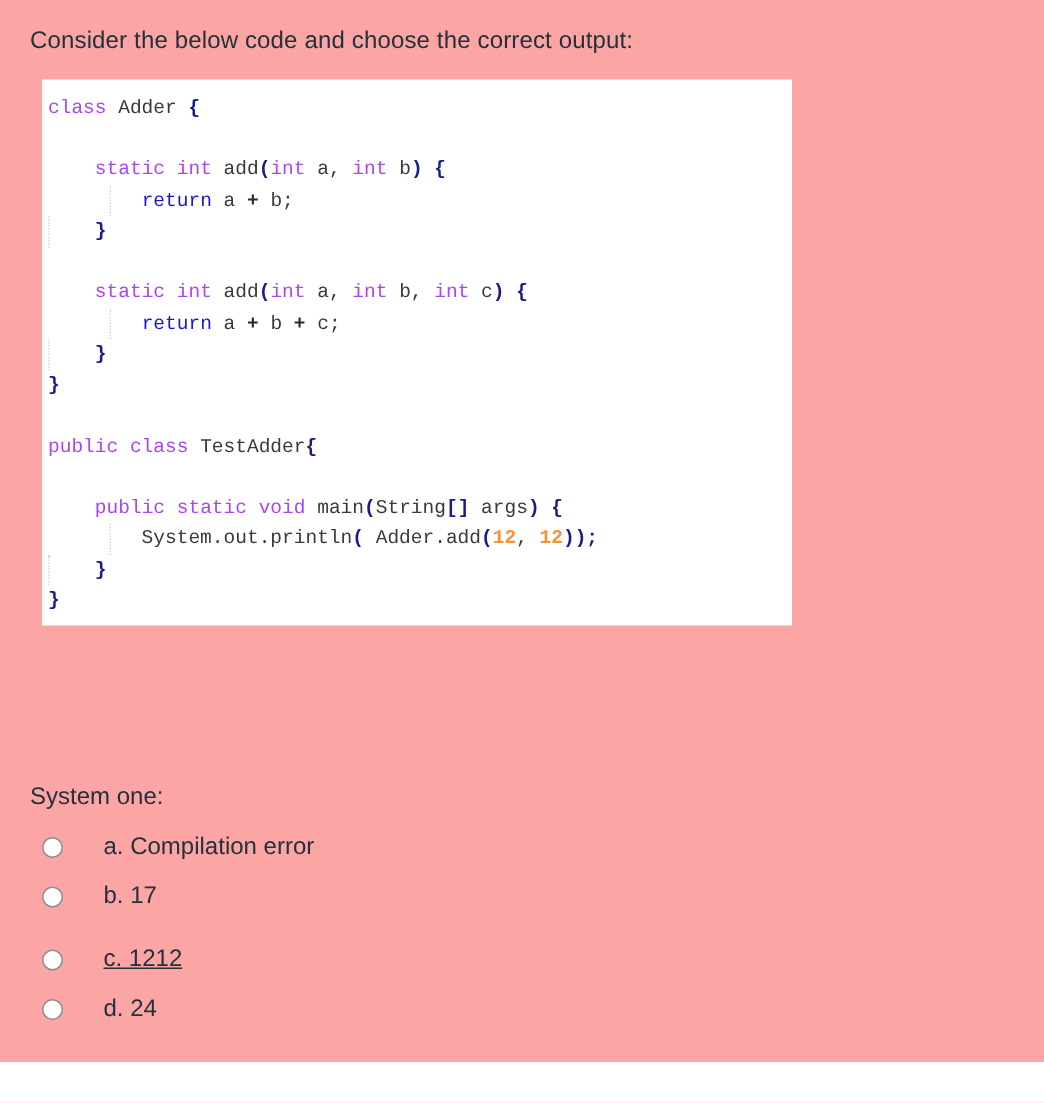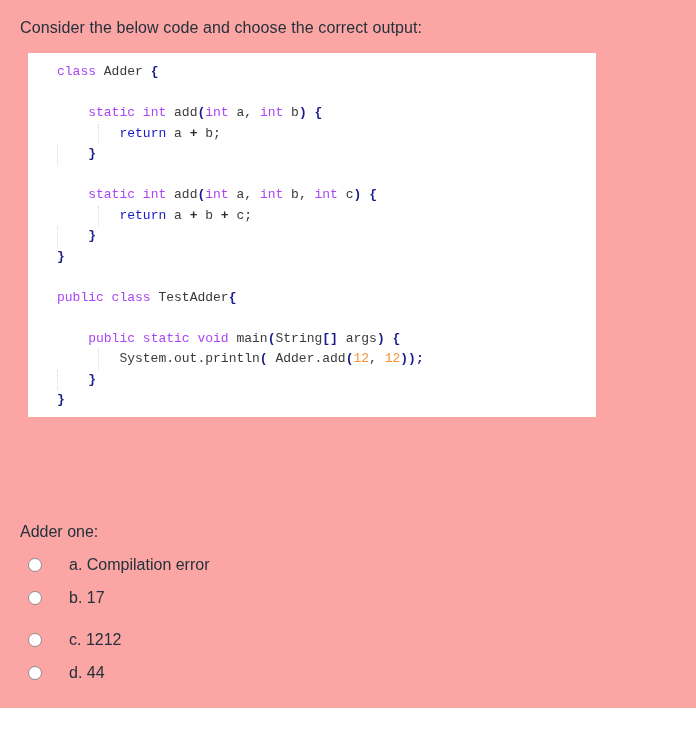--- a/index.html
+++ b/index.html
@@ -27,26 +27,25 @@
     font-size: 16px;
     line-height: 22px;
     color: #23313a;
     letter-spacing: 0.1px;
     white-space: nowrap;
   }
   #code-block {
     position: absolute;
     left: 28px;
     top: 53px;
-    width: 568px;
+    width: 500px;
     height: 364px;
     background: #ffffff;
     box-sizing: border-box;
     overflow: hidden;
-    padding-left: 25px;
   }
   #code-block .code-pre {
     margin: 0;
     padding: 9px 0 0 0;
     font-family: "Liberation Mono", "DejaVu Sans Mono", monospace;
     font-size: 13px;
     line-height: 20.5px;
     color: #3a3a3a;
     white-space: pre;
     tab-size: 4;
@@ -66,21 +65,21 @@
     width: 0;
     border-left: 1px dotted #d7d7d7;
   }
   .guide1::before { left: 4px; }
   .guide2::before { left: 45px; }
   .kw       { color: #a945f7; }
   .kw-ret   { color: #1818c8; font-weight: normal; }
   .brace    { color: #1a1a8c; font-weight: bold; }
   .punct    { color: #1a1a8c; font-weight: bold; }
   .op       { color: #2b2b2b; font-weight: bold; }
-  .num      { color: #f59234; }
+  .num      { color: #f59234; font-weight: bold; }
   .id       { color: #3a3a3a; }
 
   #select-one-label {
     position: absolute;
     left: 20px;
     top: 521px;
     font-size: 16px;
     line-height: 22px;
     color: #23313a;
   }
@@ -89,21 +88,21 @@
     left: 28px;
     display: flex;
     align-items: center;
     gap: 27px;
     font-size: 16px;
     color: #23313a;
     line-height: 22px;
   }
   #option-a { top: 554px; }
   #option-b { top: 587px; }
-  #option-c { top: 629px; }
+  #option-c { top: 629px; text-decoration: underline; }
   #option-d { top: 662px; }
   .radio {
     width: 14px;
     height: 14px;
     border: 1.6px solid #8d8d8d;
     border-radius: 50%;
     background: #ffffff;
     box-sizing: border-box;
     flex: 0 0 auto;
   }
@@ -123,37 +122,37 @@
 <body>
 
 <div id="quiz-page">
 
   <div id="question-text">Consider the below code and choose the correct output:</div>
 
   <div id="code-block">
     <pre class="code-pre" id="code-pre"><span class="ln"><span class="kw">class </span><span class="id">Adder </span><span class="brace">{</span></span><span class="ln">&nbsp;</span><span class="ln"><span class="id">    </span><span class="kw">static int </span><span class="id">add</span><span class="punct">(</span><span class="kw">int </span><span class="id">a, </span><span class="kw">int </span><span class="id">b</span><span class="punct">) {</span></span><span class="ln guide2"><span class="id">        </span><span class="kw-ret">return</span><span class="id"> a </span><span class="op">+</span><span class="id"> b;</span></span><span class="ln guide1"><span class="id">    </span><span class="brace">}</span></span><span class="ln">&nbsp;</span><span class="ln"><span class="id">    </span><span class="kw">static int </span><span class="id">add</span><span class="punct">(</span><span class="kw">int </span><span class="id">a, </span><span class="kw">int </span><span class="id">b, </span><span class="kw">int </span><span class="id">c</span><span class="punct">) {</span></span><span class="ln guide2"><span class="id">        </span><span class="kw-ret">return</span><span class="id"> a </span><span class="op">+</span><span class="id"> b </span><span class="op">+</span><span class="id"> c;</span></span><span class="ln guide1"><span class="id">    </span><span class="brace">}</span></span><span class="ln"><span class="brace">}</span></span><span class="ln">&nbsp;</span><span class="ln"><span class="kw">public class </span><span class="id">TestAdder</span><span class="brace">{</span></span><span class="ln">&nbsp;</span><span class="ln"><span class="id">    </span><span class="kw">public static void </span><span class="id">main</span><span class="punct">(</span><span class="id">String</span><span class="punct">[]</span><span class="id"> args</span><span class="punct">) {</span></span><span class="ln guide2"><span class="id">        System.out.println</span><span class="punct">(</span><span class="id"> Adder.add</span><span class="punct">(</span><span class="num">12</span><span class="id">, </span><span class="num">12</span><span class="punct">));</span></span><span class="ln guide1"><span class="id">    </span><span class="brace">}</span></span><span class="ln"><span class="brace">}</span></span></pre>
   </div>
 
-  <div id="select-one-label">Adder one:</div>
+  <div id="select-one-label">System one:</div>
 
   <label class="option-row" id="option-a">
     <span class="radio"></span>
     <span class="option-label">a. Compilation error</span>
   </label>
 
   <label class="option-row" id="option-b">
     <span class="radio"></span>
     <span class="option-label">b. 17</span>
   </label>
 
   <label class="option-row" id="option-c">
     <span class="radio"></span>
     <span class="option-label">c. 1212</span>
   </label>
 
   <label class="option-row" id="option-d">
     <span class="radio"></span>
-    <span class="option-label">d. 44</span>
+    <span class="option-label">d. 24</span>
   </label>
 
 </div>
 
 <div id="bottom-strip"></div>
 
 </body></html>

